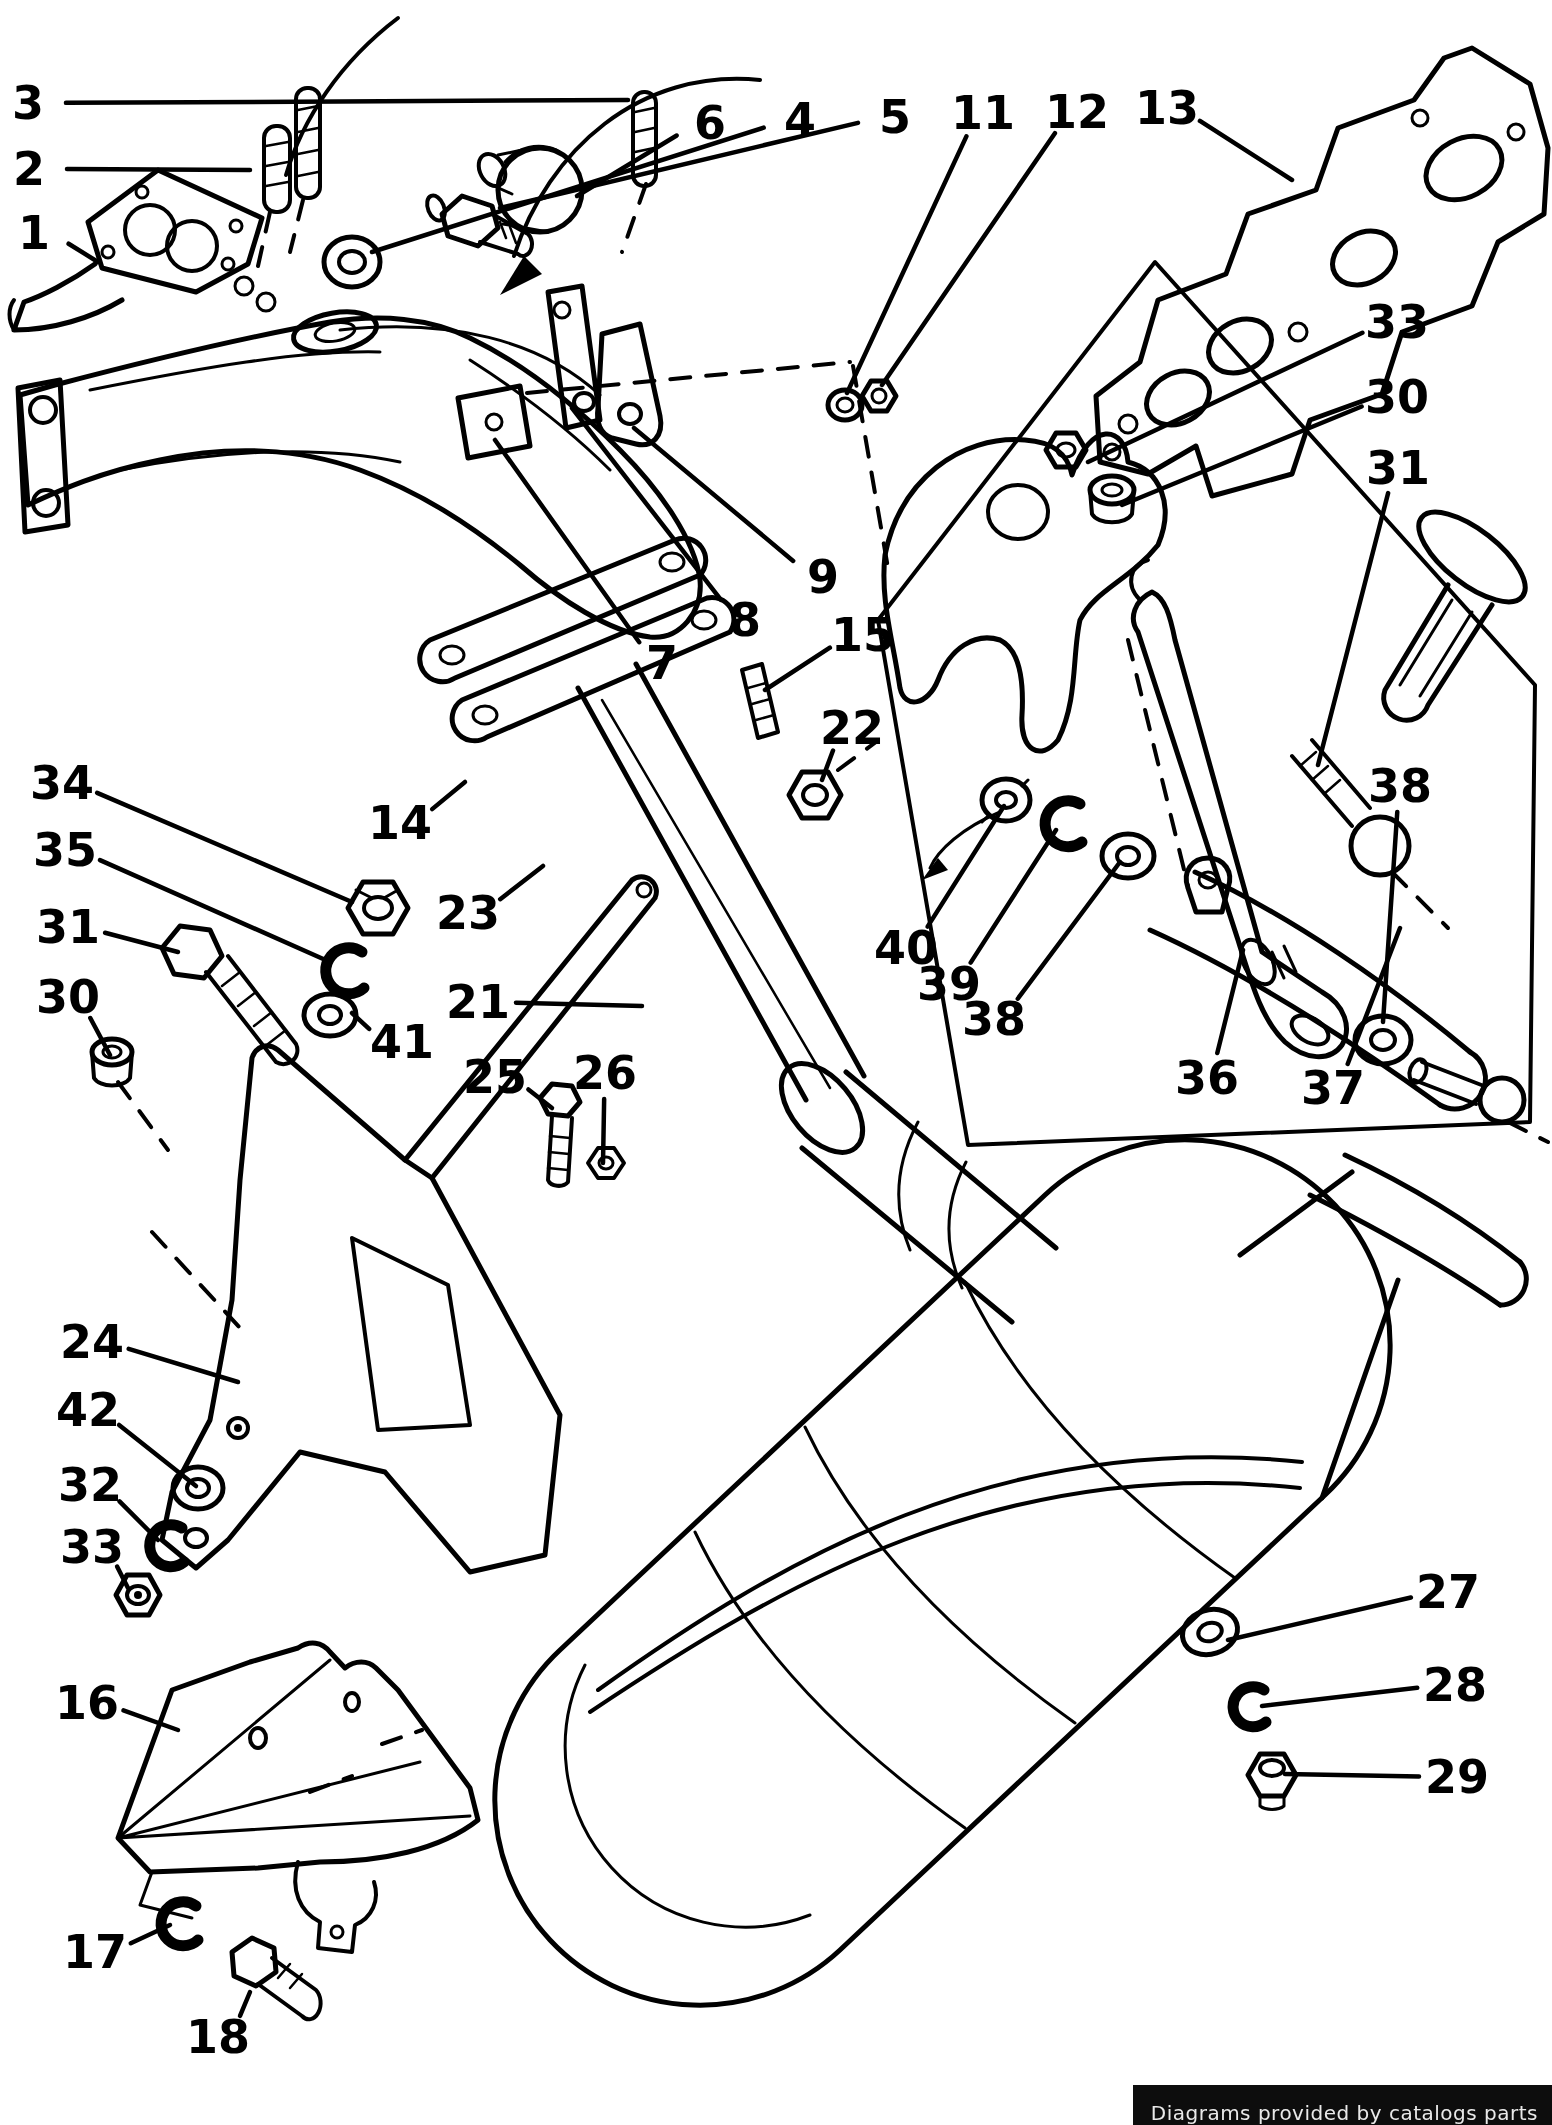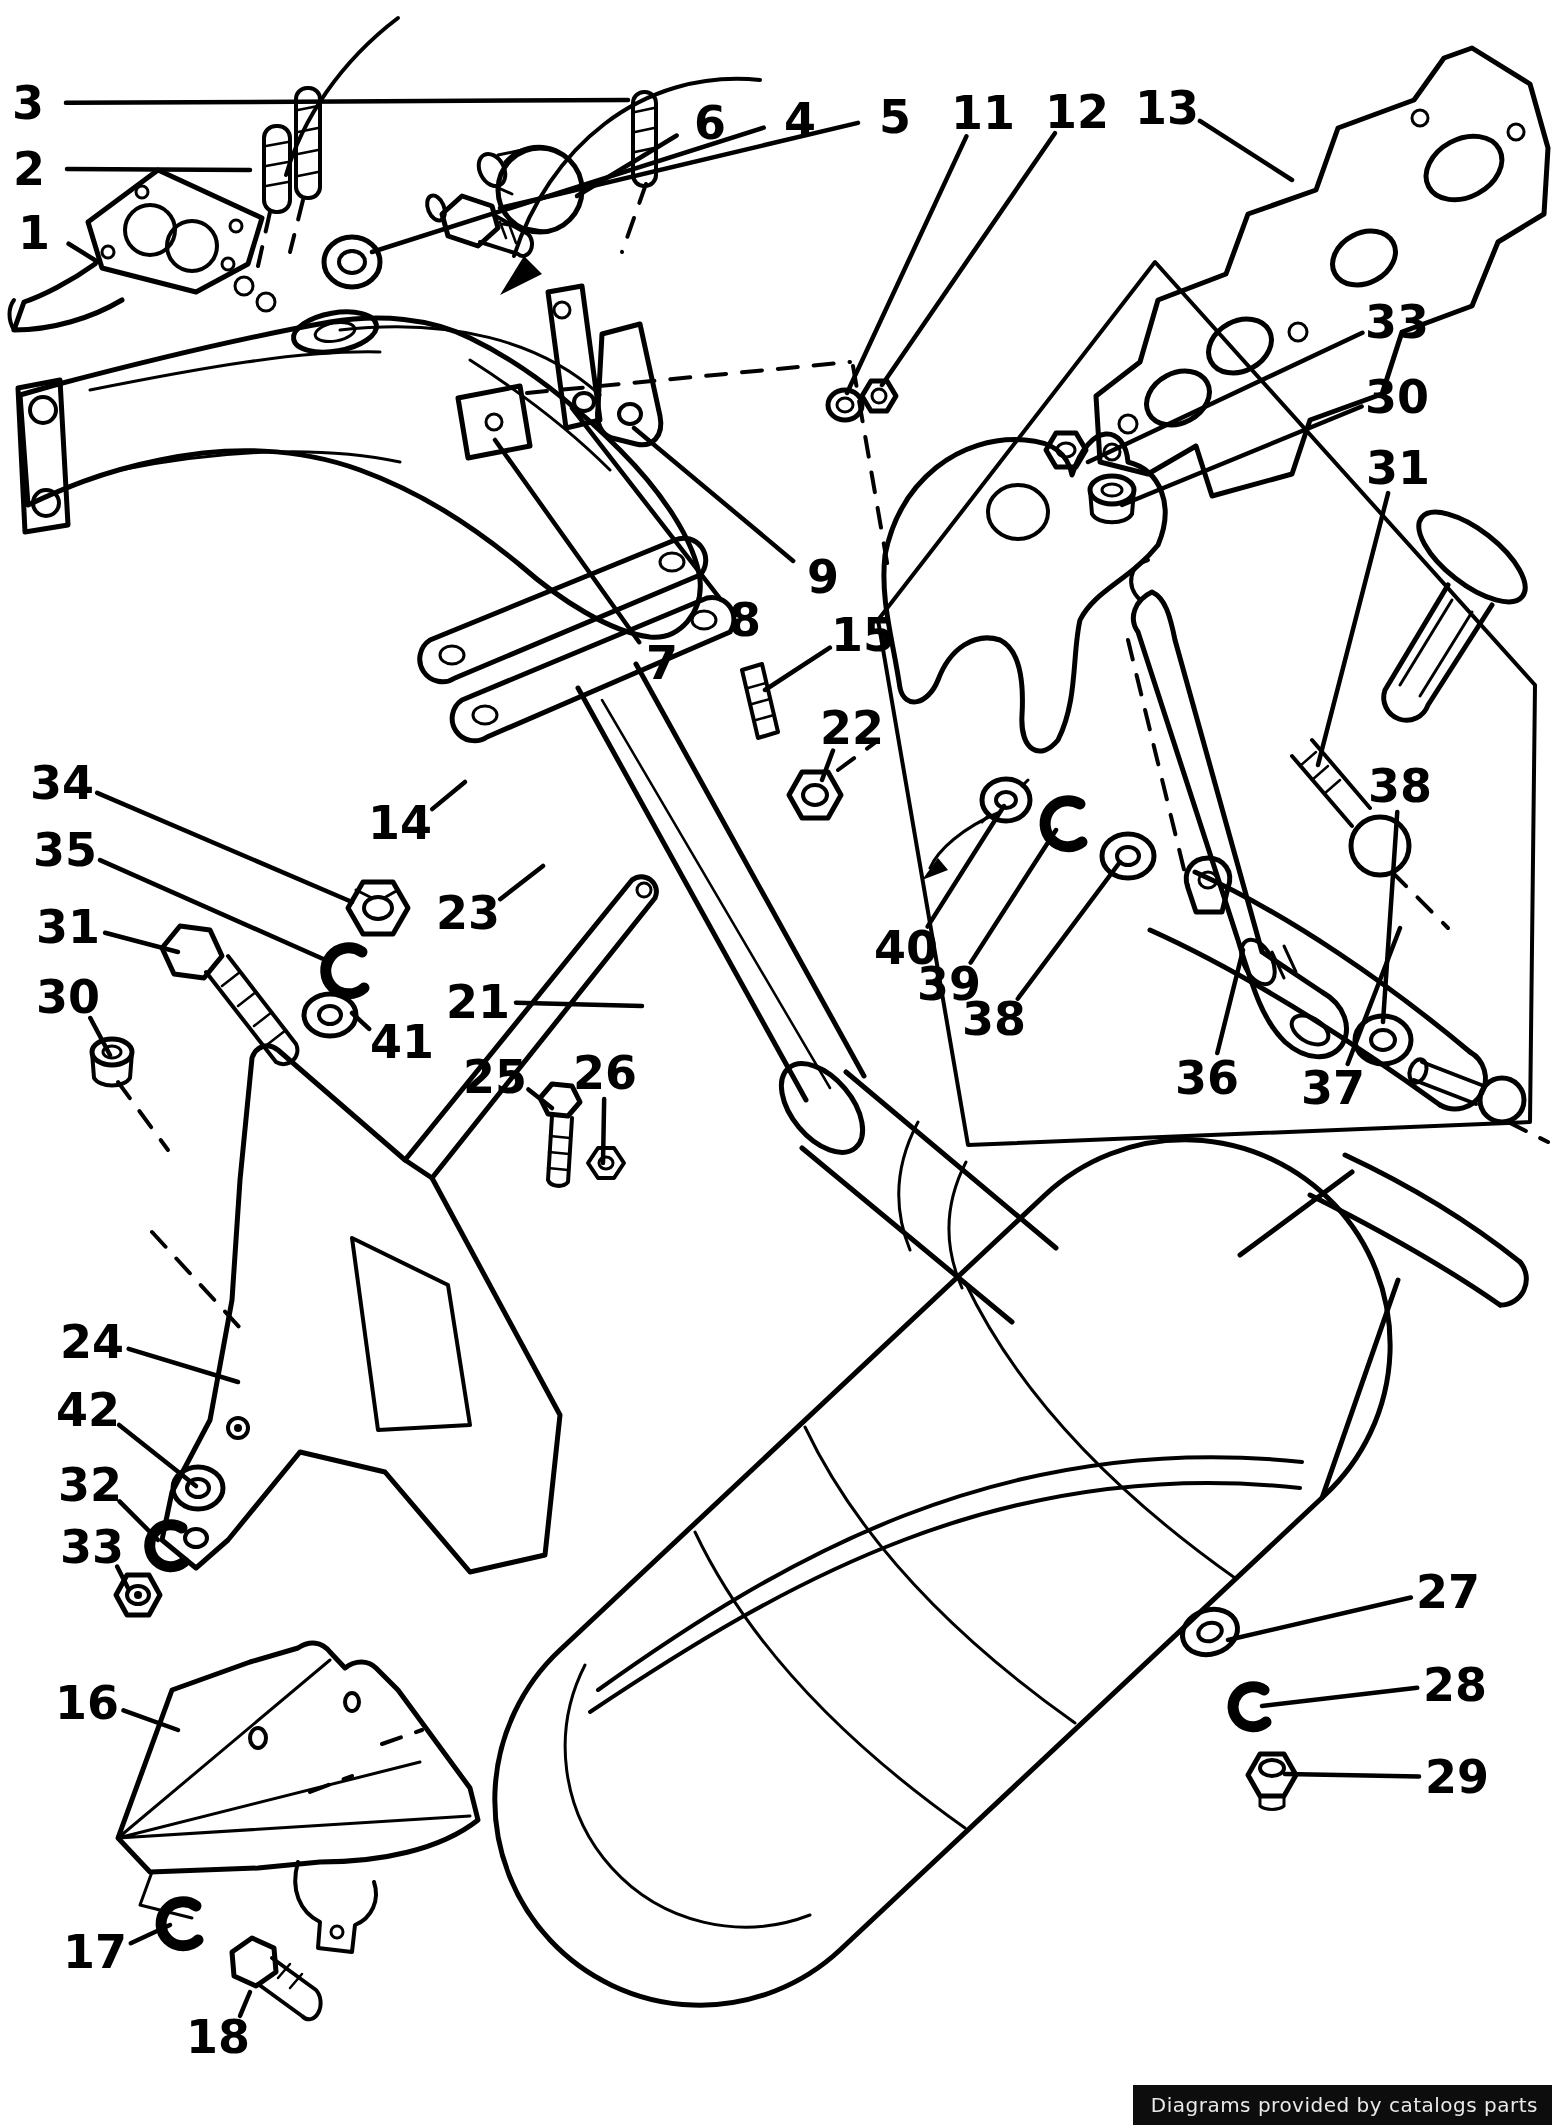--- a/index.html
+++ b/index.html
@@ -5,21 +5,21 @@
   html,body{margin:0;padding:0;background:#888;}
   .page{position:relative;width:1552px;height:2125px;background:#fff;overflow:hidden;
         font-family:"DejaVu Sans",sans-serif;}
   svg{position:absolute;left:0;top:0;}
   .ink{stroke:#000;fill:none;stroke-linecap:round;stroke-linejoin:round;}
   .w5{stroke-width:5;}  .w4{stroke-width:4;} .w3{stroke-width:3;} .w2{stroke-width:2.5;}
   .clip{stroke-width:11;}
   .dash{stroke:#000;fill:none;stroke-width:4;stroke-dasharray:20 16;stroke-linecap:round;}
   .callout-text{font-family:"DejaVu Sans",sans-serif;font-weight:bold;font-size:46px;fill:#000;}
   .leader{stroke:#000;stroke-width:4.5;fill:none;stroke-linecap:round;}
-  .footer{position:absolute;right:0;bottom:0;height:40px;display:flex;align-items:center;
+  .footer{position:absolute;right:0;bottom:0;height:40px;display:flex;align-items:flex-end;
           padding:0 14px 0 18px;font-size:20px;letter-spacing:.5px;}
 </style>
 </head>
 <body>
 
 <div class="page" style="background: rgb(255, 255, 255);">
 <svg width="1552" height="2125" viewBox="0 0 1552 2125">
 
   <g>
     <path class="ink w5" d="M 88,222 L 158,170 L 262,218 L 248,264 L 196,292 L 102,268 Z"></path>

